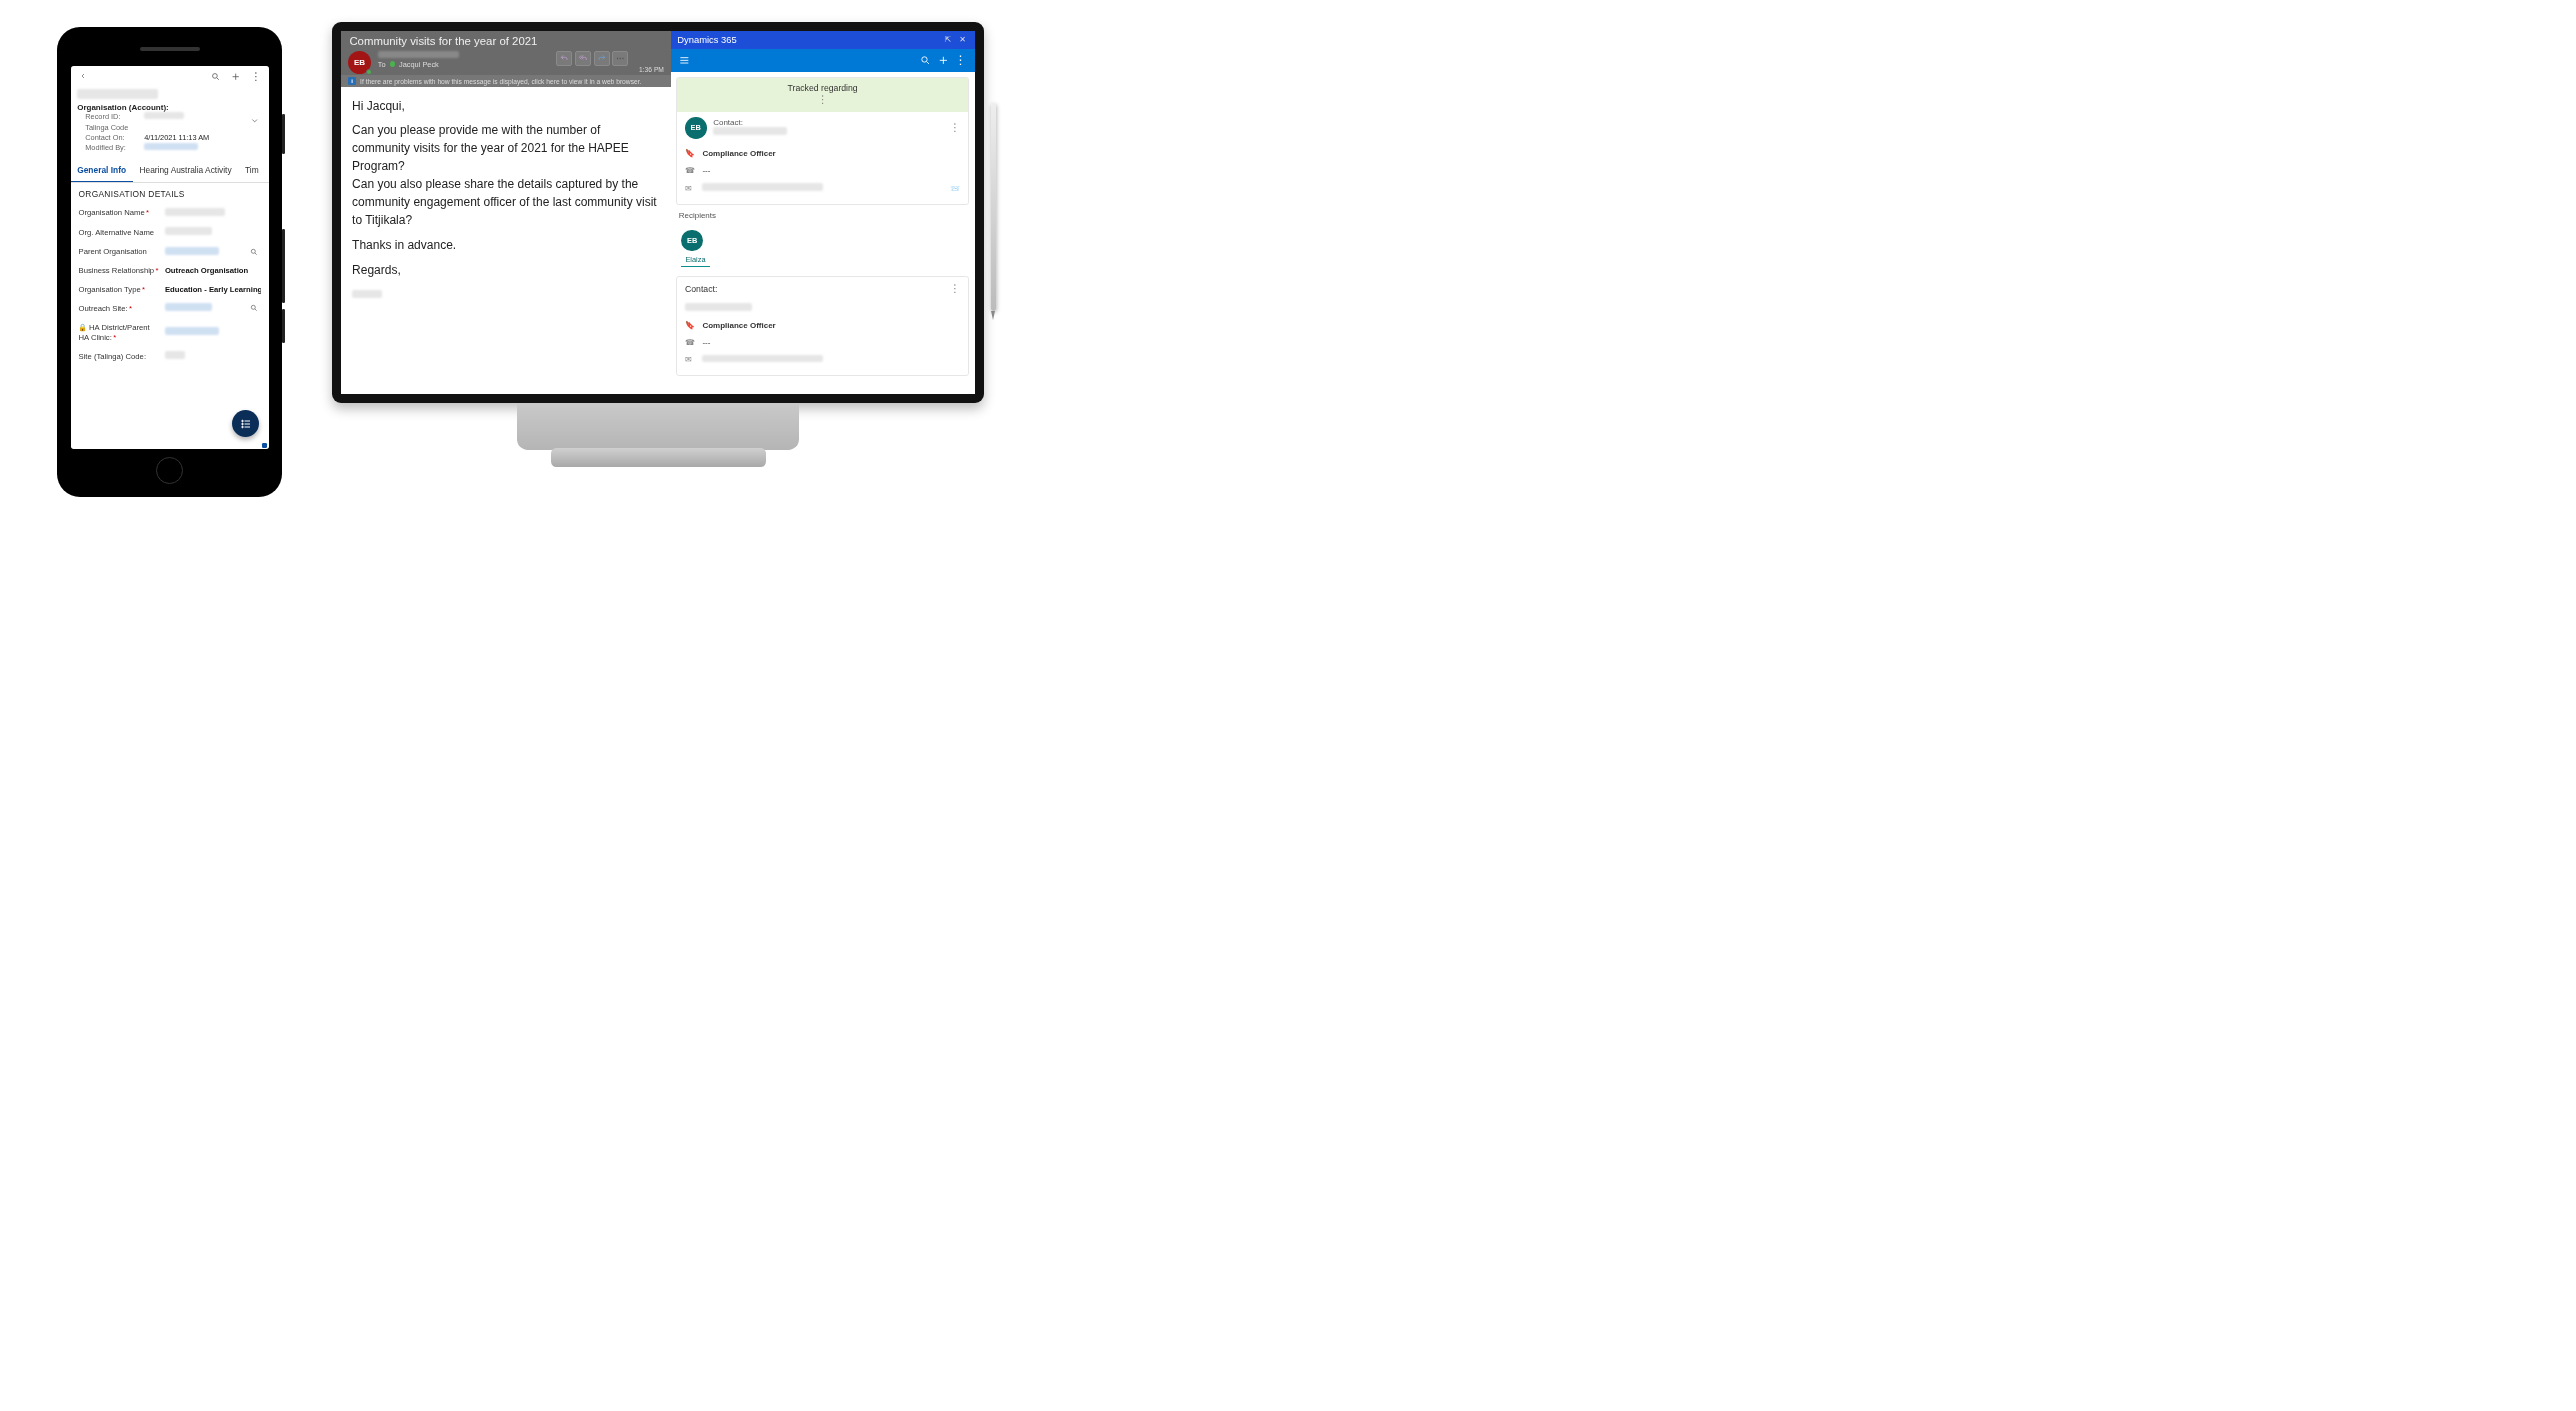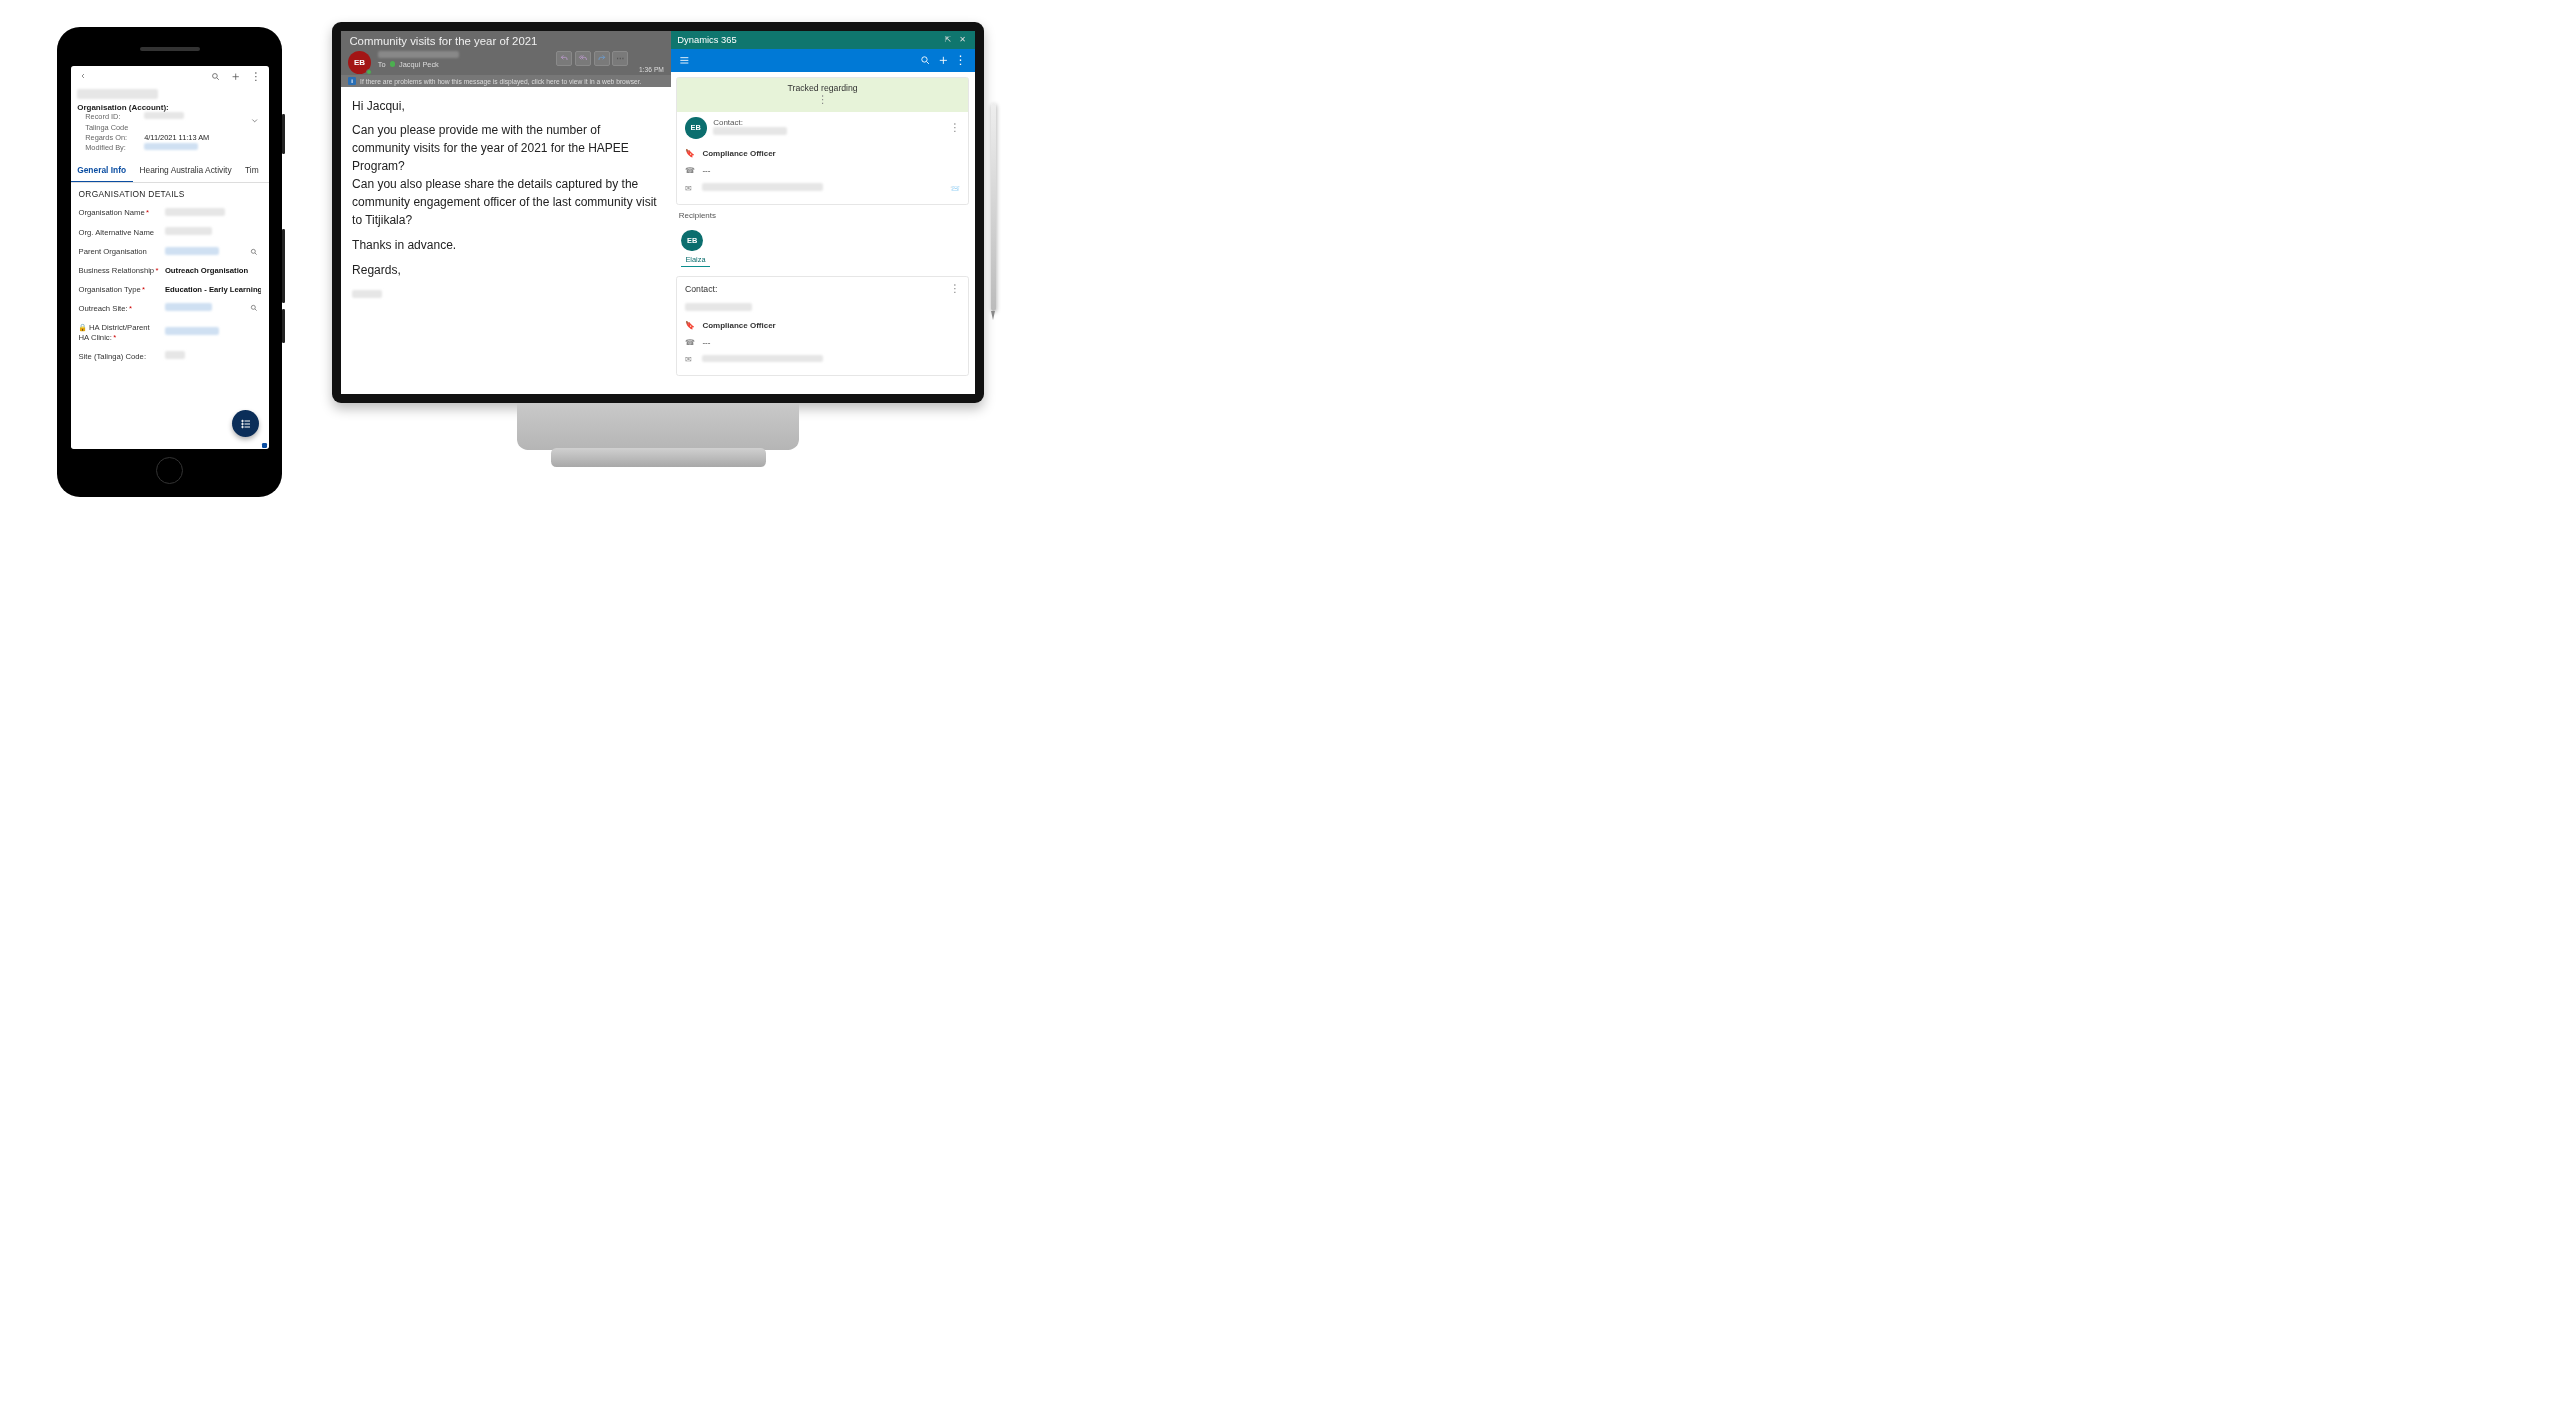--- a/index.html
+++ b/index.html
@@ -66,21 +66,21 @@
   .ol-actions { display: flex; gap: 2.7px; align-items: center; }
   .ol-btn { width: 16px; height: 14.8px; background: #7a7a7a; border: 0.7px solid #8a8a8a; border-radius: 2px; display: flex; align-items: center; justify-content: center; font-size: 8px; color: #d8b7e6; }
   .ol-time { font-size: 6.7px; color: #ddd; margin-left: 4px; align-self: flex-end; padding-bottom: 1.3px; }
   .ol-infobar { background: #777; font-size: 6.7px; color: #ddd; padding: 2px 6.7px; display: flex; align-items: center; gap: 4px; }
   .ol-infobar .i { width: 8px; height: 8px; background: #2a6fb5; color: #fff; font-size: 6px; border-radius: 1.3px; display: flex; align-items: center; justify-content: center; font-weight: 700; }
   .ol-body { background: #fff; color: #222; flex: 1; margin: 0; padding: 9.4px 10.7px; font-size: 12px; line-height: 1.5; }
   .ol-body p { margin-bottom: 6.7px; }
 
   
   .d365 { width: 304px; background: #7d7d7d; display: flex; flex-direction: column; }
-  .d365-title { background: #0f766e; color: #fff; font-size: 9.4px; padding: 3.4px 6.7px; display: flex; align-items: center; }
+  .d365-title { background: #1d4ed8; color: #fff; font-size: 9.4px; padding: 3.4px 6.7px; display: flex; align-items: center; }
   .d365-title .spacer { flex: 1; }
   .d365-title .wicon { width: 10.7px; height: 9.4px; margin-left: 4px; color: #ddd; font-size: 8px; display: flex; align-items: center; justify-content: center; }
   .d365-cmd { background: #0079d6; height: 23px; display: flex; align-items: center; padding: 0 5.4px; color: #fff; }
   .d365-cmd .spacer { flex: 1; }
   .d365-cmd .cicon { width: 17.5px; height: 17.5px; display: flex; align-items: center; justify-content: center; font-size: 10.7px; }
   .d365-body { background: #fff; flex: 1; overflow: hidden; padding: 5.4px; display: flex; flex-direction: column; gap: 6.7px; }
 
   .d-card { border: 0.7px solid #e6e6e6; border-radius: 2.7px; background: #fff; }
   .d-card .hd { padding: 5.4px 8px; font-size: 8.7px; color: #333; font-weight: 400; display: flex; align-items: center; }
   .d-card .hd.green { background: #e7f3d9; flex-direction: column; }
@@ -148,21 +148,21 @@
             </svg>
         </span>
         <div class="row">
             <span class="lab">Record ID:</span>
             <span class="blur" style="width:40px;height:6.7px;"> </span>
           </div>
         <div class="row">
             <span class="lab">Talinga Code</span>
           </div>
         <div class="row">
-            <span class="lab">Regards On:</span>
+            <span class="lab">Contact On:</span>
             <span style="color:#222;">4/11/2021 11:13 AM</span>
           </div>
         <div class="row">
             <span class="lab">Modified By:</span>
             <span class="blur" style="width:54px;height:6.7px;background:#cfe0f2;"> </span>
           </div>
       </div>
 
       <div class="ph-tabs">
         <div class="ph-tab active">General Info</div>

